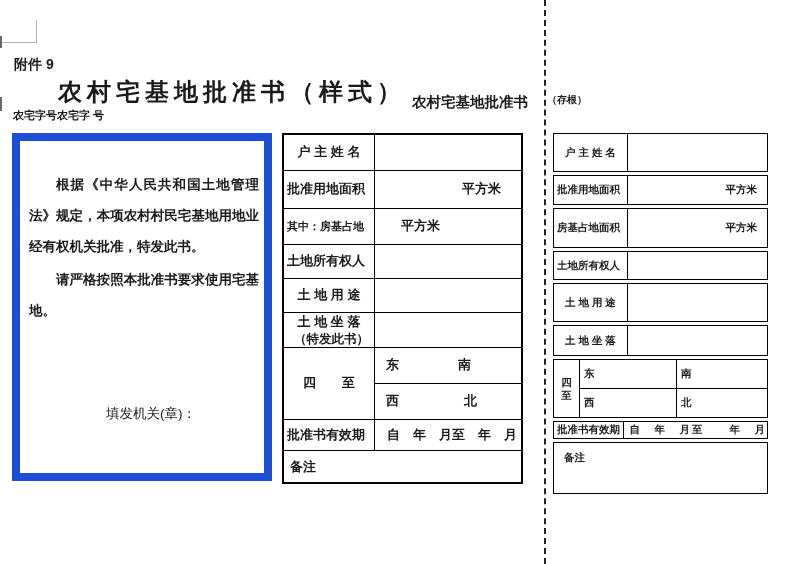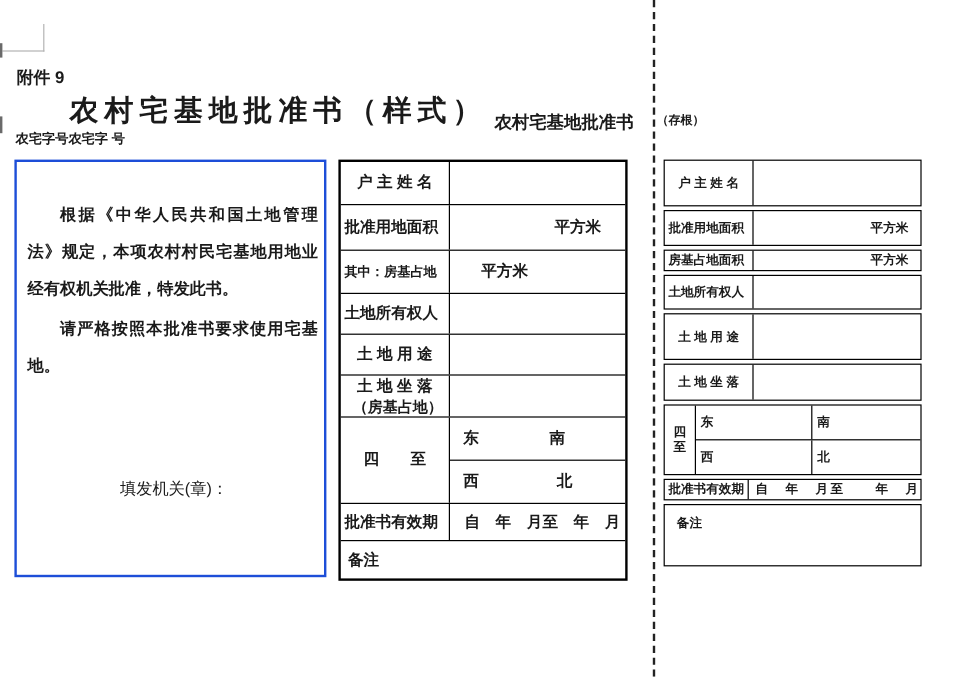--- a/index.html
+++ b/index.html
@@ -18,21 +18,21 @@
   #stub-tag   { left: 547px; top: 93px; font-size: 10px; font-weight: bold; }
   #doc-number { left: 13px; top: 108px; font-size: 11px; font-weight: bold; }
 
   
   .crop-h { left: 2px; top: 42px; width: 35px; height: 1px; background: #b3b3b3; }
   .crop-v { left: 36px; top: 20px; width: 1px; height: 23px; background: #b3b3b3; }
   .edge-tick1 { left: 0; top: 36px; width: 2px; height: 12px; background: #6a6a6a; }
   .edge-tick2 { left: 0; top: 97px; width: 2px; height: 14px; background: #6a6a6a; }
 
   
-  #notice-box { left: 12px; top: 133px; width: 260px; height: 348px; border: 2px solid #1d4ed8; }
+  #notice-box { left: 12px; top: 133px; width: 260px; height: 348px; border: 8px solid #1d4ed8; }
   .para { position: absolute; left: 9px; right: 5px; font-size: 13.5px; font-weight: bold;
           line-height: 31px; text-indent: 2em; text-align: justify; }
   #para1 { top: 28px; }
   #para2 { top: 123px; }
   #issuer { position: absolute; left: 86px; top: 264px; font-size: 13.5px; font-weight: normal; }
   #issue-date { position: absolute; left: 148px; top: 300px; font-size: 13.5px; font-weight: bold; }
 
   
   #main-table { left: 282px; top: 133px; width: 241px; height: 351px; border: 2px solid #000; display: flex; flex-direction: column; }
   .mrow { display: flex; width: 100%; }
@@ -53,21 +53,21 @@
   .mrow.full { align-items: center; padding-left: 6px; font-size: 13px; font-weight: bold; }
 
   
   #stub-table { left: 553px; top: 133px; width: 215px; }
   .srow { border: 1px solid #000; display: flex; margin-bottom: 3px; background: #fff; }
   .slabel { width: 74px; border-right: 1px solid #000; display: flex; align-items: center;
             font-size: 10.5px; font-weight: bold; white-space: nowrap; padding-left: 3px; }
   .slabel.center { justify-content: center; padding-left: 0; }
   .svalue { flex: 1; display: flex; align-items: center; font-size: 10.5px; font-weight: bold; }
   .svalue.unit-right { justify-content: flex-end; padding-right: 10px; }
-  .h39 { height: 39px; } .h30 { height: 30px; } .h27 { height: 18px; } .h29 { height: 29px; }
+  .h39 { height: 39px; } .h30 { height: 30px; } .h27 { height: 40px; } .h29 { height: 29px; }
   .h31 { height: 31px; } .h59 { height: 59px; } .h18 { height: 18px; } .h52 { height: 52px; margin-bottom: 0; }
   .s-compass-label { width: 26px; border-right: 1px solid #000; display: flex; flex-direction: column;
                      align-items: center; justify-content: center; font-size: 10.5px; font-weight: bold; line-height: 13px; }
   .s-compass-grid { flex: 1; display: flex; flex-direction: column; }
   .s-subrow { flex: 1; display: flex; }
   .s-subrow + .s-subrow { border-top: 1px solid #000; }
   .s-cell { display: flex; align-items: center; padding-left: 4px; font-size: 10.5px; font-weight: bold; }
   .s-cell.a { width: 97px; border-right: 1px solid #000; }
   .s-cell.b { flex: 1; }
   .svalue.validity { padding-left: 6px; letter-spacing: 2px; white-space: nowrap; }
@@ -113,21 +113,21 @@
     <div class="mlabel pad">土地所有权人</div>
     <div class="mvalue"></div>
   </div>
   <div class="mrow" style="height:34px">
     <div class="mlabel center">土 地 用 途</div>
     <div class="mvalue"></div>
   </div>
   <div class="mrow" style="height:35px">
     <div class="mlabel center" style="flex-direction:column;justify-content:center">
       <span>土 地 坐 落</span>
-      <span class="loc2">（房基占地）</span>
+      <span class="loc2">（特发此书）</span>
     </div>
     <div class="mvalue"></div>
   </div>
   <div class="mrow" style="height:73px">
     <div class="mlabel center">四　　至</div>
     <div class="mvalue compass">
       <div class="subrow">
         <span class="dir-e">东</span>
         <span>南</span>
       </div>

